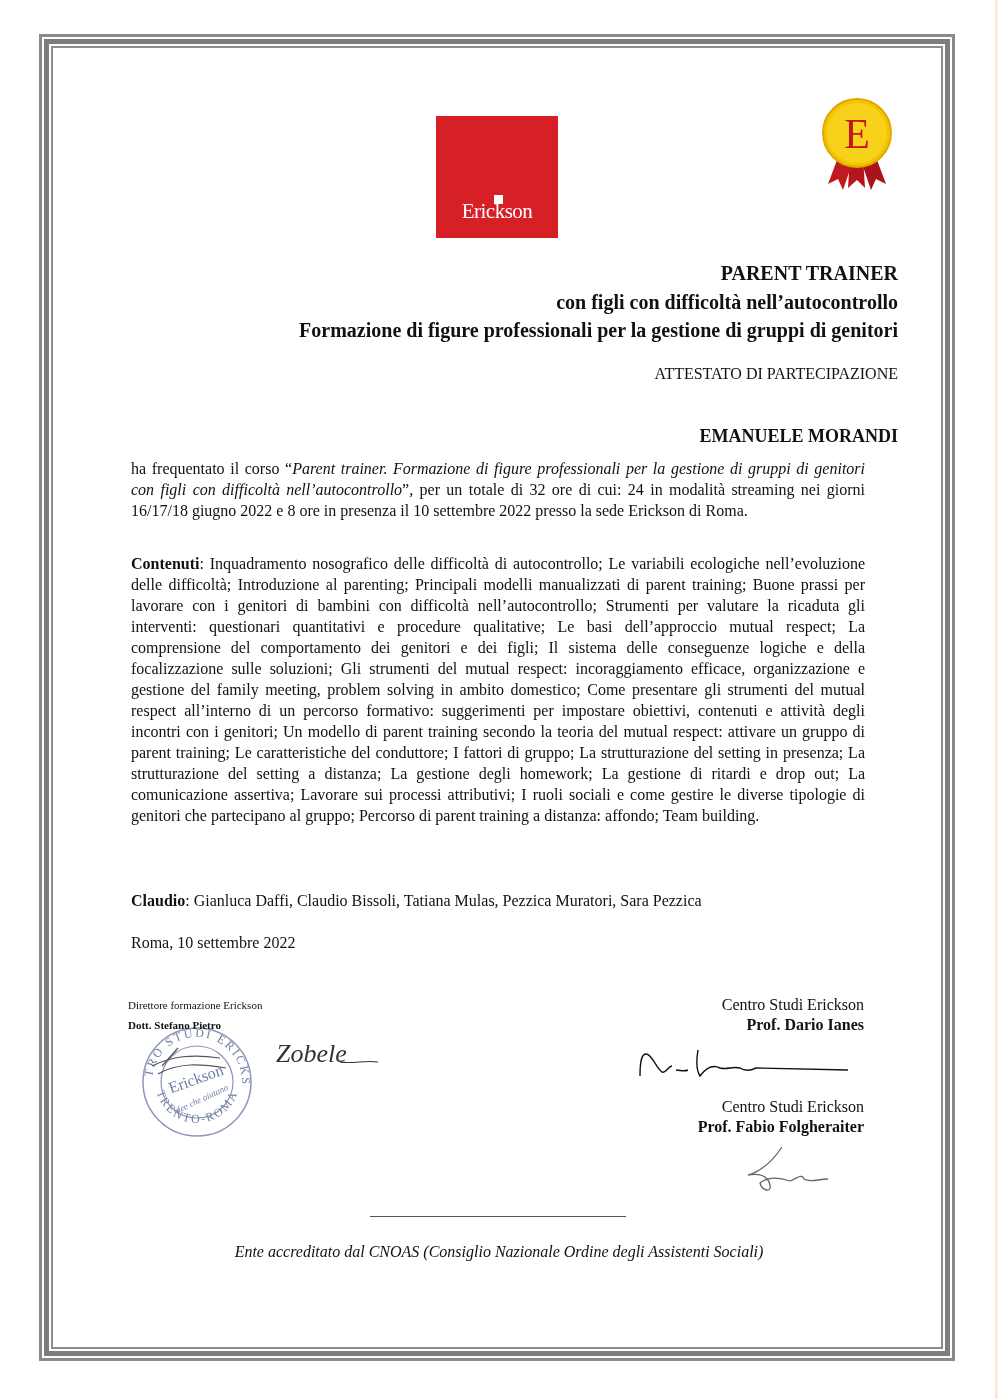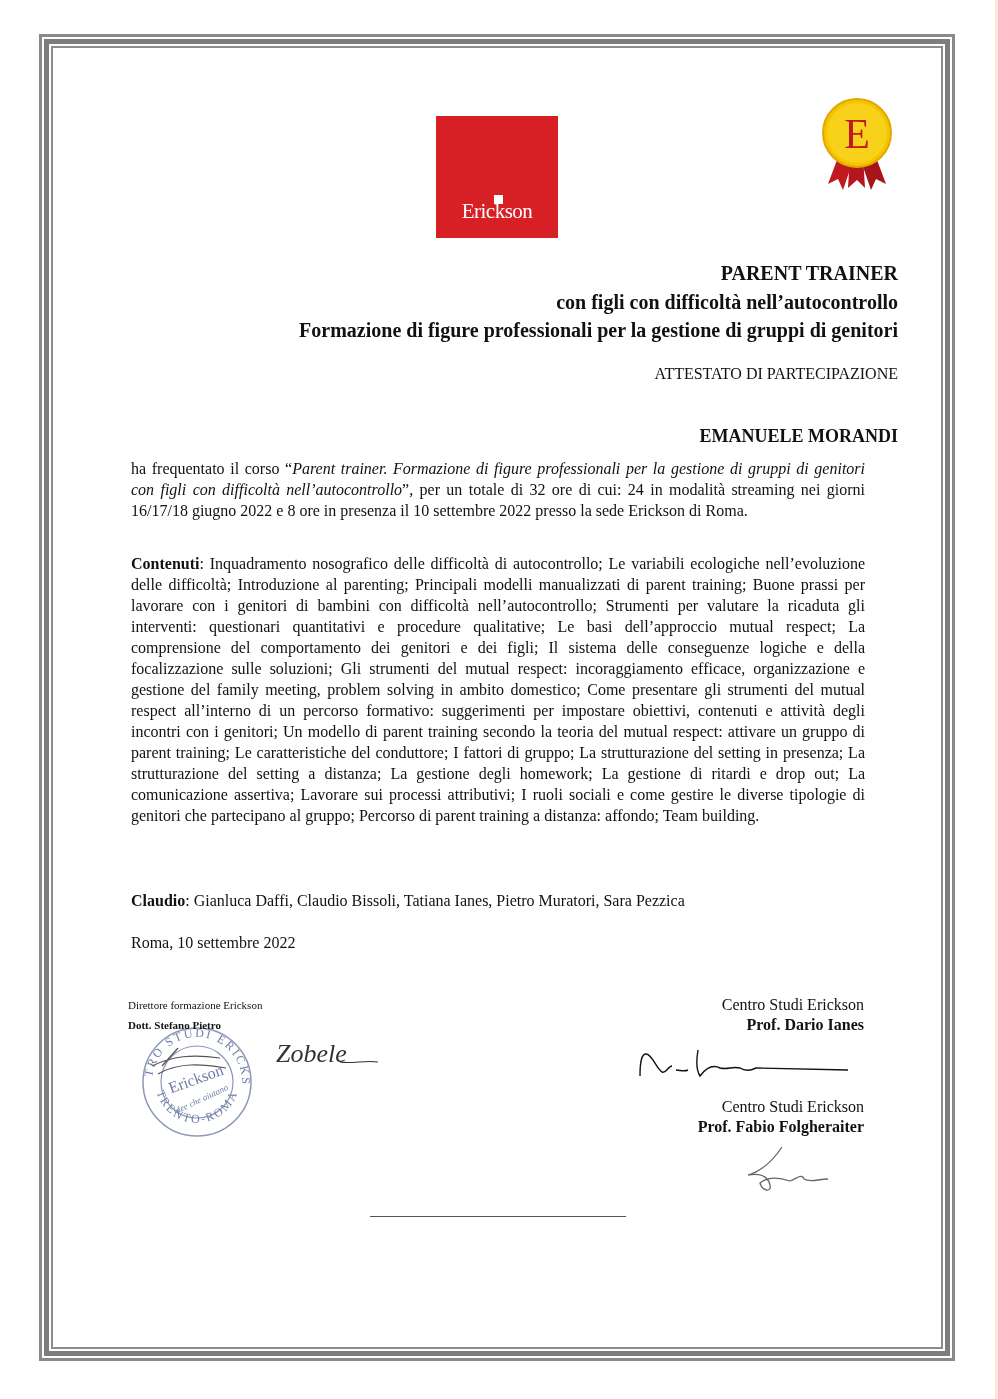--- a/index.html
+++ b/index.html
@@ -71,21 +71,21 @@
   <div>con figli con difficoltà nell’autocontrollo</div>
   <div>Formazione di figure professionali per la gestione di gruppi di genitori</div>
 </div>
 <div class="center attestato">ATTESTATO DI PARTECIPAZIONE</div>
 <div class="center name">EMANUELE MORANDI</div>
 
 <div class="body p1"><span>ha frequentato il corso “</span><i>Parent trainer. Formazione di figure professionali per la gestione di gruppi di genitori con figli con difficoltà nell’autocontrollo</i><span>”, per un totale di 32 ore di cui: 24 in modalità streaming nei giorni 16/17/18 giugno 2022 e 8 ore in presenza il 10 settembre 2022 presso la sede Erickson di Roma.</span></div>
 
 <div class="body p2"><b>Contenuti</b><span>: Inquadramento nosografico delle difficoltà di autocontrollo; Le variabili ecologiche nell’evoluzione delle difficoltà; Introduzione al parenting; Principali modelli manualizzati di parent training; Buone prassi per lavorare con i genitori di bambini con difficoltà nell’autocontrollo; Strumenti per valutare la ricaduta gli interventi: questionari quantitativi e procedure qualitative; Le basi dell’approccio mutual respect; La comprensione del comportamento dei genitori e dei figli; Il sistema delle conseguenze logiche e della focalizzazione sulle soluzioni; Gli strumenti del mutual respect: incoraggiamento efficace, organizzazione e gestione del family meeting, problem solving in ambito domestico; Come presentare gli strumenti del mutual respect all’interno di un percorso formativo: suggerimenti per impostare obiettivi, contenuti e attività degli incontri con i genitori; Un modello di parent training secondo la teoria del mutual respect: attivare un gruppo di parent training; Le caratteristiche del conduttore; I fattori di gruppo; La strutturazione del setting in presenza; La strutturazione del setting a distanza; La gestione degli homework; La gestione di ritardi e drop out; La comunicazione assertiva; Lavorare sui processi attributivi; I ruoli sociali e come gestire le diverse tipologie di genitori che partecipano al gruppo; Percorso di parent training a distanza: affondo; Team building.</span></div>
 
-<div class="body p3"><b>Claudio</b><span>: Gianluca Daffi, Claudio Bissoli, Tatiana Ianes, Pietro Muratori, Sara Pezzica</span></div>
+<div class="body p3"><b>Claudio</b><span>: Gianluca Daffi, Claudio Bissoli, Tatiana Mulas, Pezzica Muratori, Sara Pezzica</span></div>
 
 <div class="body p4">Roma, 10 settembre 2022</div>
 
 <svg class="stamp" viewBox="0 0 150 120">
   <defs>
     <path id="ringTop" d="M30 64 A45 45 0 0 1 120 64"></path>
     <path id="ringBot" d="M34 72 A42 42 0 0 0 116 72"></path>
   </defs>
   <circle cx="75" cy="64" r="54" fill="none" stroke="#6f7ea6" stroke-width="1.5" opacity="0.8"></circle>
   <circle cx="75" cy="64" r="36" fill="none" stroke="#6f7ea6" stroke-width="1.2" opacity="0.8"></circle>
@@ -116,13 +116,14 @@
 <div class="sig-right sr2">
   <div>Centro Studi Erickson</div>
   <b>Prof. Fabio Folgheraiter</b>
 </div>
 <svg class="sign-folg" viewBox="0 0 90 50">
   <path d="M42 2 C34 14 22 26 8 30 C18 28 28 30 30 40 C32 48 22 46 20 38 C30 30 44 34 50 36 C56 34 62 28 64 34 C70 38 78 34 88 34" stroke="#666" stroke-width="1.3" fill="none"></path>
 </svg>
 
 <div class="rule"></div>
 <div class="footer">
+  <div>Ente accreditato dal CNOAS (Consiglio Nazionale Ordine degli Assistenti Sociali)</div>
 </div>
 
 </body></html>

